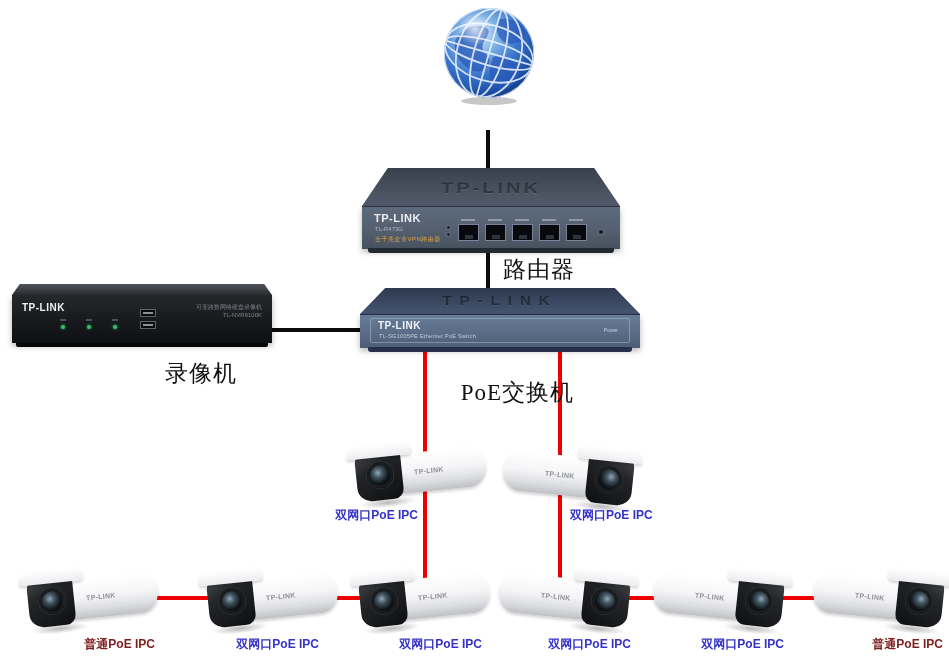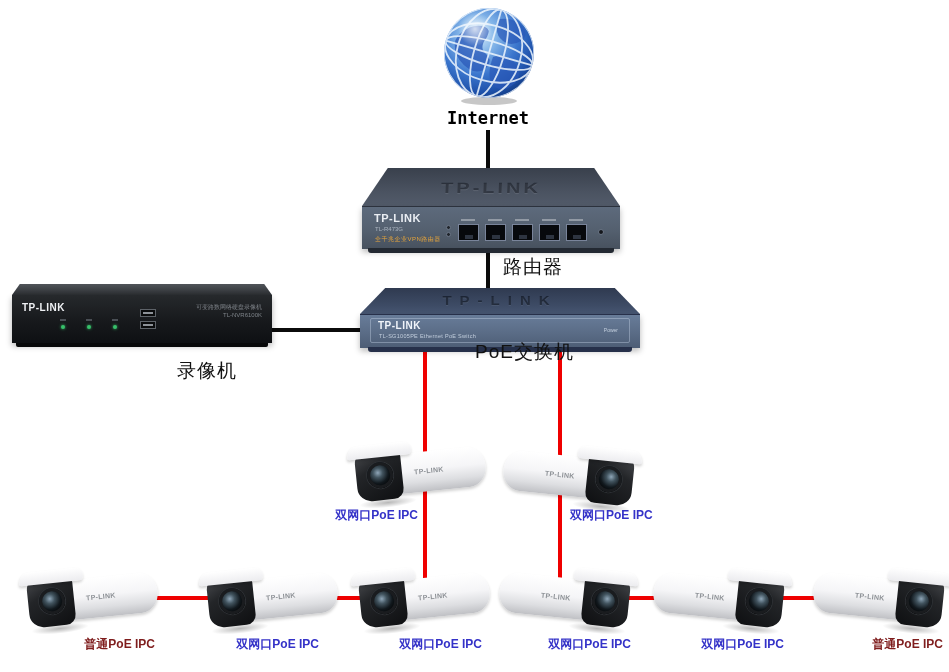--- a/index.html
+++ b/index.html
@@ -9,21 +9,21 @@
   }
   .abs{position:absolute;}
 
   
   .line{position:absolute;z-index:1;}
   .line.black{background:#0b0b0b;}
   .line.red{background:#ef0000;}
 
   
   .lbl{position:absolute;z-index:6;white-space:nowrap;}
-  .lbl.device{font-size:19px;color:#111;font-weight:400;letter-spacing:1px;}
+  .lbl.device{font-size:23px;color:#111;font-weight:400;letter-spacing:1px;font-family:Liberation Serif, serif;}
   .lbl.ipc{font-size:12px;font-weight:600;letter-spacing:0px;}
   .lbl.blue{color:#3432c8;}
   .lbl.blk{color:#7f1d1d;}
   .lbl.center{text-align:right;}
   .lbl.rightal{text-align:right;}
   #internet-label{font-family:"DejaVu Sans Mono",monospace;font-weight:700;font-size:17px;color:#000;text-align:center;}
 
   
   #globe{left:441px;top:5px;width:96px;height:102px;z-index:2;}
 
@@ -157,21 +157,20 @@
           <ellipse cx="48" cy="48" rx="45" ry="45"></ellipse>
           <ellipse cx="48" cy="48" rx="45" ry="12"></ellipse>
           <ellipse cx="48" cy="48" rx="45" ry="28"></ellipse>
           <line x1="3" y1="48" x2="93" y2="48"></line>
           <line x1="48" y1="3" x2="48" y2="93"></line>
         </g>
       </g>
       <circle cx="34" cy="24" r="17" fill="url(#ghl)"></circle>
     </svg>
   </div>
-  <div id="internet-label" class="lbl" style="left:418px;top:108px;width:140px;">Internet</div>
 
   <div id="router" class="dev">
     <div class="r-top">
       <span class="emboss">TP-LINK</span>
     </div>
     <div class="r-front">
       <span class="r-logo">TP-LINK</span>
       <span class="r-model">TL-R473G</span>
       <span class="r-tag">全千兆企业VPN路由器</span>
       <span class="r-led">
@@ -201,21 +200,21 @@
       <span class="emboss">TP-LINK</span>
     </div>
     <div class="s-front">
       <div class="s-panel"></div>
       <span class="s-logo" style="left:18px;top:5px;">TP-LINK</span>
       <span class="s-model" style="left:19px;top:18px;">TL-SG1005PE   Ethernet PoE Switch</span>
       <span class="s-power">Power</span>
     </div>
     <div class="s-base"></div>
   </div>
-  <div class="lbl device center" style="left:412px;top:339px;width:162px;">PoE交换机</div>
+  <div class="lbl device center" style="left:412px;top:377px;width:162px;">PoE交换机</div>
 
   <div id="nvr" class="dev">
     <div class="n-top"></div>
     <div class="n-front">
       <span class="n-logo">TP-LINK</span>
       <div class="n-leds">
         <span class="grp" style="left:0;">
             <i></i>
             <b></b>
           </span>

